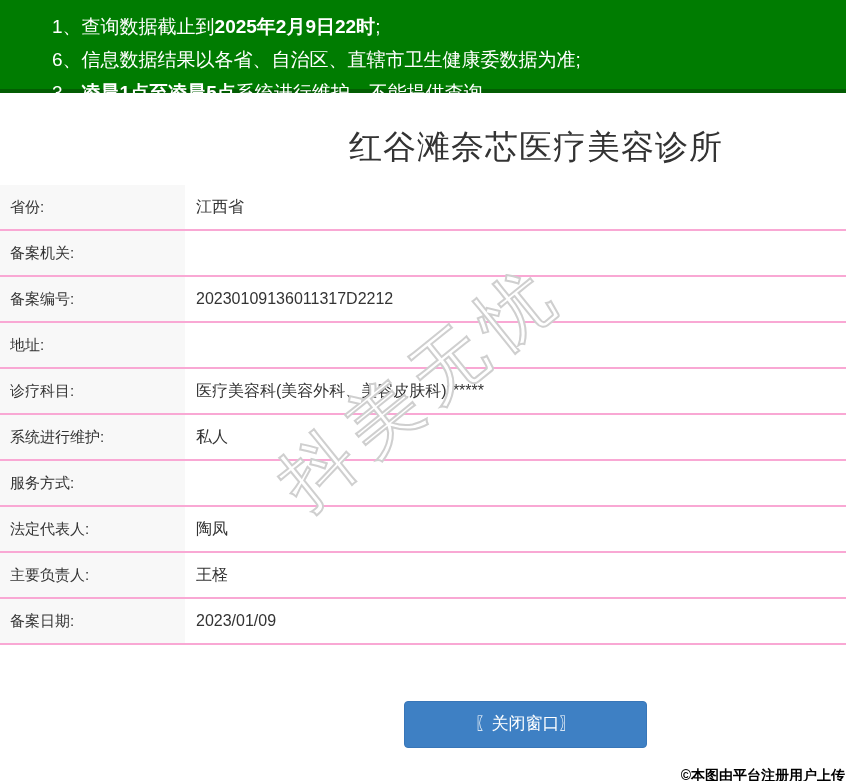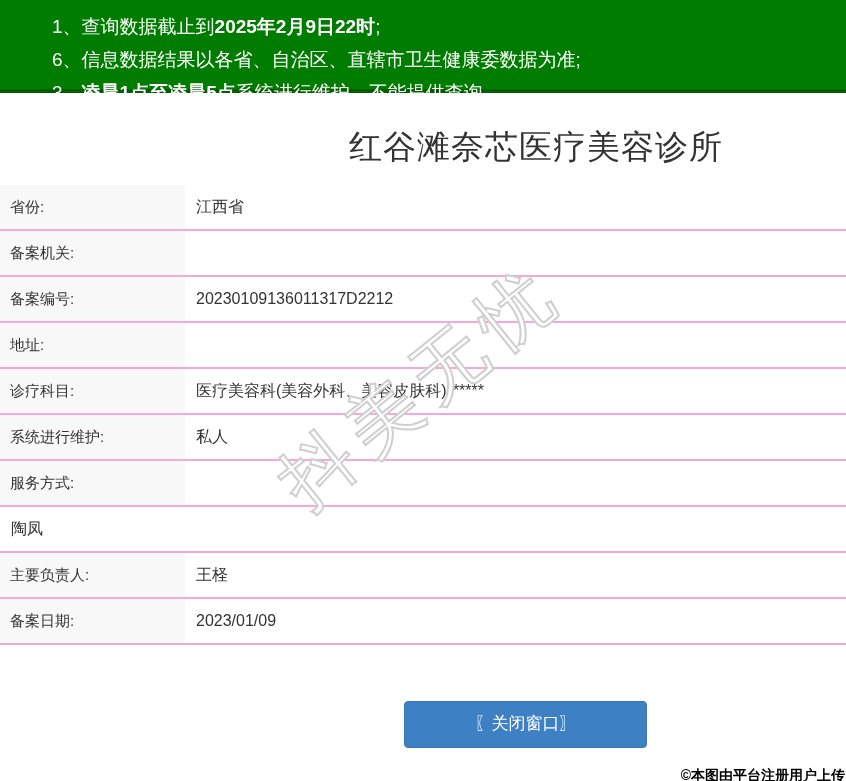--- a/index.html
+++ b/index.html
@@ -112,20 +112,21 @@
     <div class="row-value">医疗美容科(美容外科、美容皮肤科)******</div>
   </div>
   <div class="row">
     <div class="row-label">系统进行维护:</div>
     <div class="row-value">私人</div>
   </div>
   <div class="row">
     <div class="row-label">服务方式:</div>
   </div>
   <div class="row">
+    <div class="row-label">法定代表人:</div>
     <div class="row-value">陶凤</div>
   </div>
   <div class="row">
     <div class="row-label">主要负责人:</div>
     <div class="row-value">王柽</div>
   </div>
   <div class="row">
     <div class="row-label">备案日期:</div>
     <div class="row-value">2023/01/09</div>
   </div>

